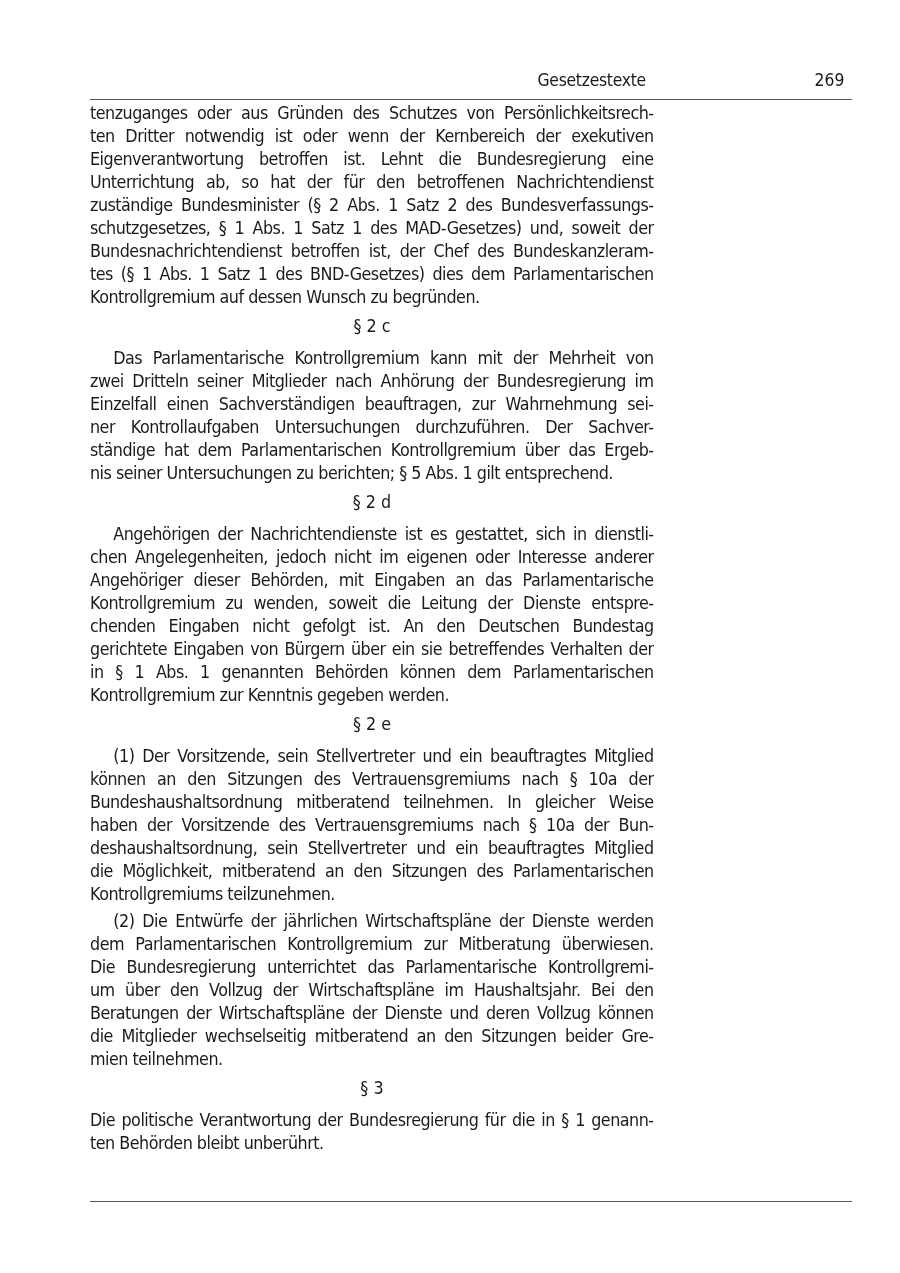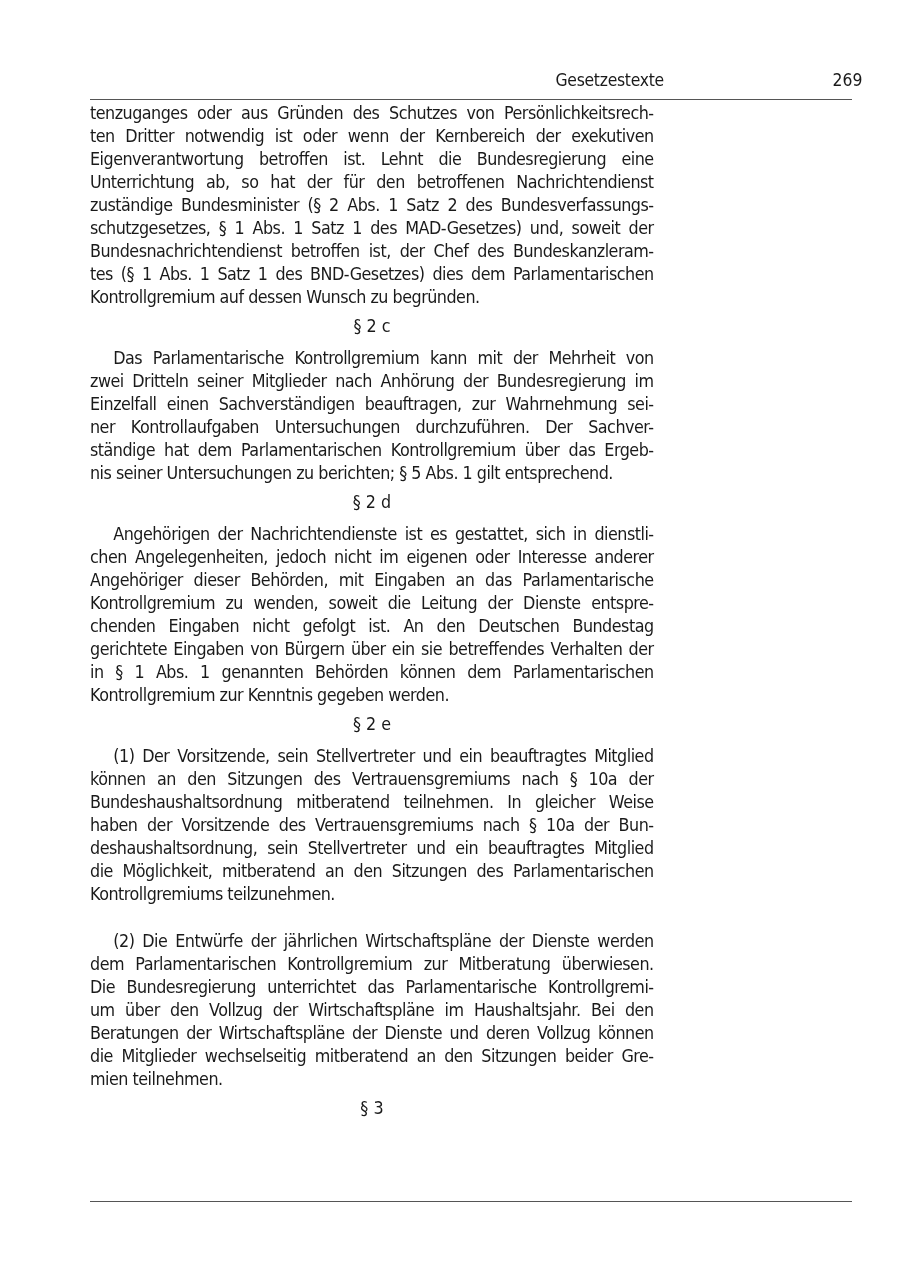--- a/index.html
+++ b/index.html
@@ -10,21 +10,21 @@
     body {
       width: 900px;
       height: 1273px;
       position: relative;
       overflow: hidden;
       font-family: "DejaVu Sans", sans-serif;
       color: #1a1a1a;
     }
     .header {
       position: absolute;
-      left: 100px;
+      left: 82px;
       top: 70px;
       width: 762px;
       height: 24px;
       text-decoration: underline;
     }
     .header-title {
       position: absolute;
       right: 198px;
       top: 0;
       font-size: 17px;
@@ -82,21 +82,21 @@
       font-size: 17.2px;
       text-align: center;
       width: 564px;
       margin: 6px 0 9px 0;
       transform: scaleX(0.93);
     }
     .para {
       display: block;
     }
     .para + .para {
-      margin-top: 24px;
+      margin-top: 4px;
     }
   </style>
 </head>
 <body>
 
 <div class="header">
   <span class="header-title">Gesetzestexte</span>
   <span class="header-page">269</span>
 </div>
 <div class="rule rule-top"></div>
@@ -151,16 +151,20 @@
     <span class="line indent">(2) Die Entwürfe der jährlichen Wirtschaftspläne der Dienste werden</span>
     <span class="line">dem Parlamentarischen Kontrollgremium zur Mitberatung überwiesen.</span>
     <span class="line">Die Bundesregierung unterrichtet das Parlamentarische Kontrollgremi-</span>
     <span class="line">um über den Vollzug der Wirtschaftspläne im Haushaltsjahr. Bei den</span>
     <span class="line">Beratungen der Wirtschaftspläne der Dienste und deren Vollzug können</span>
     <span class="line">die Mitglieder wechselseitig mitberatend an den Sitzungen beider Gre-</span>
     <span class="line last">mien teilnehmen.</span>
   </div>
 
   <span class="heading">§ 3</span>
+  <div class="para">
+    <span class="line">Die politische Verantwortung der Bundesregierung für die in § 1 genann-</span>
+    <span class="line last">ten Behörden bleibt unberührt.</span>
+  </div>
 
 </div>
 
 <div class="rule rule-bottom"></div>
 
 </body></html>

